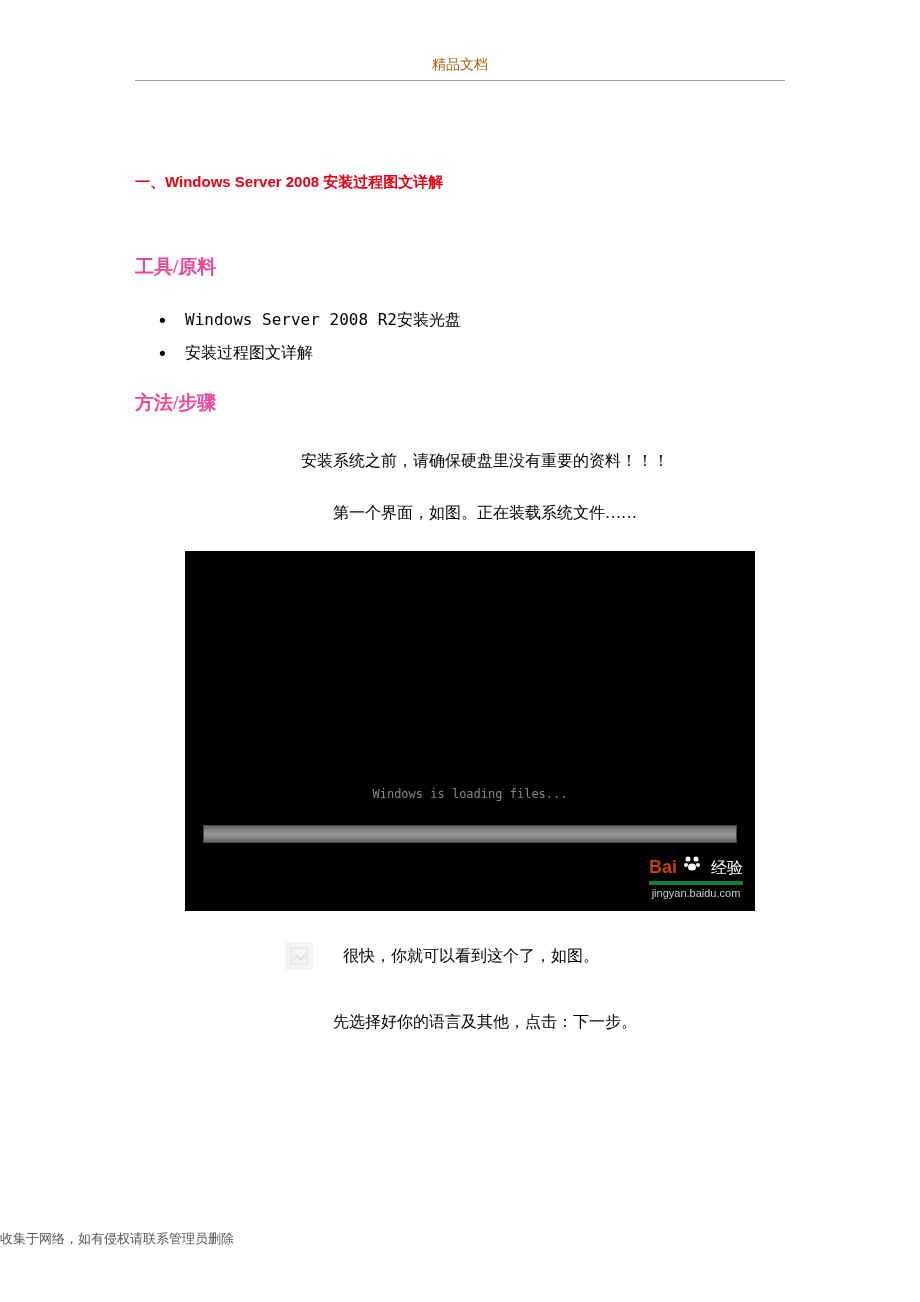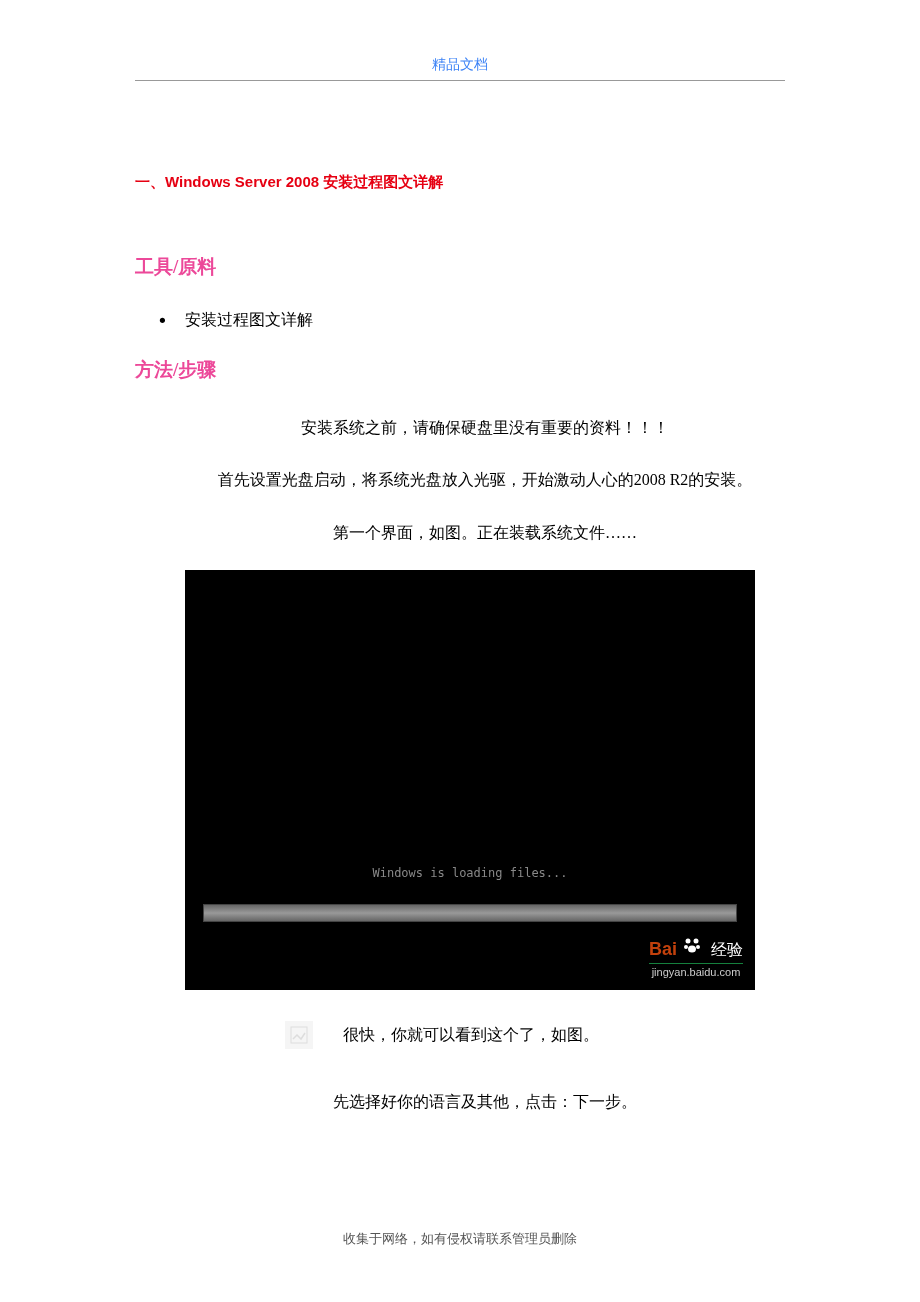--- a/index.html
+++ b/index.html
@@ -13,21 +13,21 @@
       background: #ffffff;
       font-family: "Microsoft YaHei", "SimSun", sans-serif;
       position: relative;
     }
     .page {
       padding: 56px 135px 0 135px;
     }
     .header-text {
       text-align: center;
       font-size: 14px;
-      color: #3b82f6;
+      color: #a16207;
       padding-bottom: 6px;
       border-bottom: 1px solid #999;
       margin-bottom: 92px;
     }
     .title-section {
       margin-bottom: 62px;
     }
     .title-prefix {
       color: #e60012;
       font-size: 15px;
@@ -71,21 +71,21 @@
       font-size: 16px;
       color: #000;
       line-height: 1.9;
       margin-bottom: 22px;
       font-family: "SimSun", serif;
       text-align: center;
     }
     .screenshot-container {
       margin-left: 50px;
       width: 570px;
-      height: 420px;
+      height: 360px;
       background: #000;
       position: relative;
       margin-top: 18px;
       margin-bottom: 30px;
     }
     .loading-text {
       position: absolute;
       bottom: 110px;
       left: 0;
       right: 0;
@@ -117,21 +117,21 @@
     }
     .watermark-cn {
       color: #fff;
       font-size: 16px;
       margin-left: 4px;
     }
     .watermark-url {
       color: #ccc;
       font-size: 11px;
       font-family: Arial, sans-serif;
-      border-top: 1px solid #15803d;
+      border-top: 4px solid #15803d;
       padding-top: 2px;
       margin-top: 2px;
     }
     .indent-2 {
       display: flex;
       align-items: center;
       margin-left: 150px;
       gap: 30px;
       margin-bottom: 36px;
     }
@@ -146,47 +146,46 @@
       align-items: center;
       justify-content: center;
       color: #ccc;
       font-size: 18px;
     }
     .footer-text {
       position: absolute;
       bottom: 54px;
       left: 0;
       right: 0;
-      text-align: center;
       font-size: 13px;
       color: #555;
       font-family: "SimSun", serif;
     }
   </style>
 </head>
 <body>
 
 <div class="page">
   <div class="header-text">精品文档</div>
 
   <div class="title-section">
     <span class="title-prefix">一、</span><span class="title-text">Windows Server 2008 安装过程图文详解</span>
   </div>
 
   <div class="section-heading">工具/原料</div>
 
   <ul class="bullet-list">
+    <li>Windows Server 2008 R2安装光盘</li>
     <li>安装过程图文详解</li>
   </ul>
 
   <div class="section-heading">方法/步骤</div>
 
   <div class="content-block">
     <p class="content-text">安装系统之前，请确保硬盘里没有重要的资料！！！</p>
-    <p class="content-text">首先设置光盘启动，将系统光盘放入光驱，开始激动人心的2008 R2的安装。</p>
     <p class="content-text">第一个界面，如图。正在装载系统文件……</p>
   </div>
 
   <div class="screenshot-container">
     <div class="loading-text">Windows is loading files...</div>
     <div class="progress-bar"></div>
     <div class="watermark">
       <div>
         <span class="watermark-logo">Bai</span><span class="watermark-logo paw">
           <svg width="20" height="20" viewBox="0 0 20 20">

